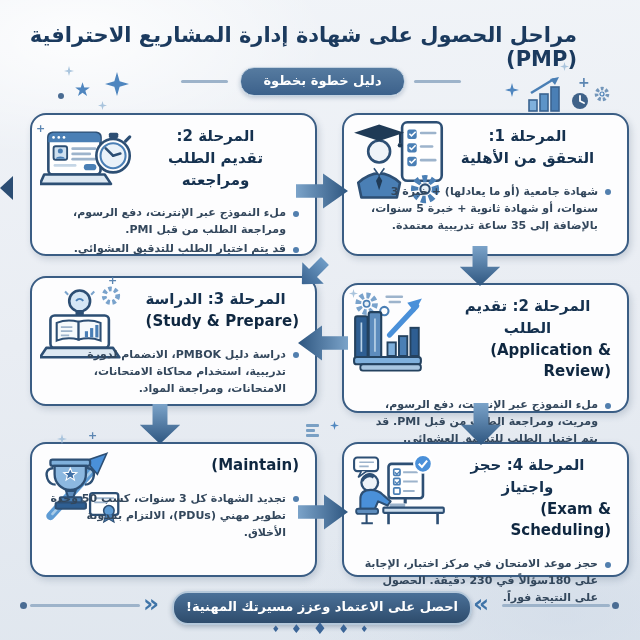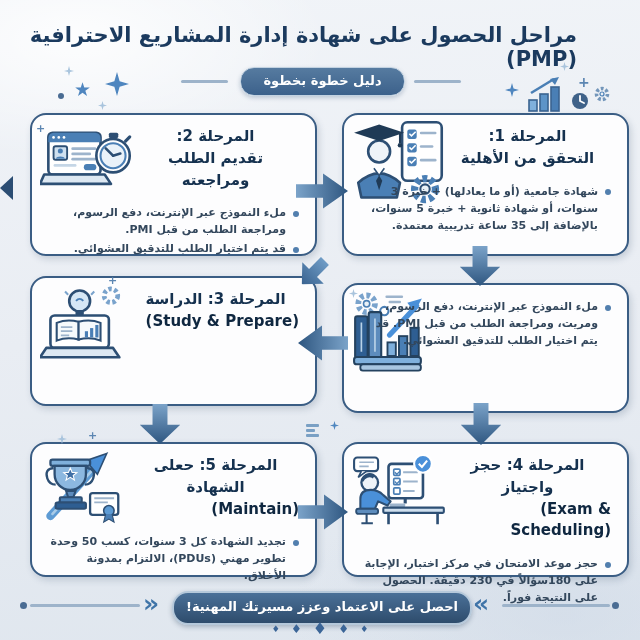--- a/index.html
+++ b/index.html
@@ -181,20 +181,23 @@
         <rect x="43" y="42" width="3" height="6" fill="#4a7fb5"></rect>
           <rect x="48" y="39" width="3" height="9" fill="#4a7fb5"></rect>
           <rect x="53" y="36" width="3" height="12" fill="#4a7fb5"></rect>
         <path d="M6 58h64l6 9H0z" fill="#dde8f2" stroke="#2d4f74" stroke-width="2.5" stroke-linejoin="round"></path>
       </svg>
     </div>
     <div class="t-wrap">
       <div class="t1">المرحلة 3: الدراسة</div>
       <div class="t2 sub-en">(Study &amp; Prepare)</div>
     </div>
+    <ul class="bullets">
+      <li>دراسة دليل PMBOK، الانضمام لدورة تدريبية، استخدام محاكاة الامتحانات، الامتحانات، ومراجعة المواد.</li>
+    </ul>
   </div>
 
   <div class="card" style="left:342px;top:283px;width:283px;height:126px;">
     <div class="icon">
       <svg viewBox="0 0 92 76">
         <circle cx="14" cy="10" r="8" fill="none" stroke="#7aa3cc" stroke-width="5.5" stroke-dasharray="3.6 2.6"></circle>
         <circle cx="14" cy="10" r="3" fill="#eaf1f7" stroke="#4a7fb5" stroke-width="1.5"></circle>
         <rect x="32" y="2" width="17" height="2.5" rx="1.2" fill="#9db4cc"></rect>
         <rect x="35" y="7" width="12" height="2.5" rx="1.2" fill="#9db4cc"></rect>
         <circle cx="31" cy="17" r="4" fill="#fff" stroke="#4a7fb5" stroke-width="2"></circle>
@@ -203,20 +206,24 @@
         <path d="M9 28v28M22 24v32" stroke="#b9d2e8" stroke-width="1.6"></path>
         <path d="M36 40L62 12" stroke="#4a90d9" stroke-width="5" stroke-linecap="round"></path>
         <polygon points="67,5 53,9 60,18" fill="#4a90d9"></polygon>
         <rect x="34" y="47" width="8" height="13" fill="#7fb0dc" stroke="#24425f" stroke-width="1.8"></rect>
         <rect x="45" y="41" width="8" height="19" fill="#4a7fb5" stroke="#24425f" stroke-width="1.8"></rect>
         <rect x="56" y="33" width="8" height="27" fill="#2e5e92" stroke="#24425f" stroke-width="1.8"></rect>
         <rect x="2" y="61" width="64" height="7" rx="2.5" fill="#7fb0dc" stroke="#24425f" stroke-width="2"></rect>
         <rect x="8" y="68" width="58" height="6" rx="2.5" fill="#a8c6e0" stroke="#24425f" stroke-width="1.8"></rect>
       </svg>
     </div>
+    <div class="t-wrap">
+      <div class="t1">المرحلة 2: تقديم الطلب</div>
+      <div class="t2 sub-en">(Application &amp; Review)</div>
+    </div>
     <ul class="bullets">
       <li>ملء النموذج عبر الإنترنت، دفع الرسوم، ومريت، ومراجعة الطلب من قبل PMI. قد يتم اختيار الطلب للتدقيق العشوائي.</li>
     </ul>
   </div>
 
   <div class="card" style="left:30px;top:442px;width:283px;height:131px;">
     <div class="icon">
       <svg viewBox="0 0 92 78">
         <path d="M10 62L54 14" stroke="#5d9bd4" stroke-width="8" stroke-linecap="round"></path>
         <path d="M12 60L52 16" stroke="#a8cbe8" stroke-width="2.5" stroke-linecap="round"></path>
@@ -229,21 +236,20 @@
         <path d="M25 38l2 6h5l2-6z" fill="#5d8cbd" stroke="#2d4f74" stroke-width="2"></path>
         <rect x="19" y="44" width="21" height="5" rx="1" fill="#4a7fb5" stroke="#2d4f74" stroke-width="2"></rect>
         <rect x="15" y="49" width="29" height="6" rx="1.5" fill="#2e5e92" stroke="#2d4f74" stroke-width="2"></rect>
         <rect x="48" y="40" width="27" height="21" rx="2.5" fill="#fff" stroke="#2d4f74" stroke-width="2.2"></rect>
         <path d="M52 45h19M52 49h13" stroke="#9db4cc" stroke-width="1.8"></path>
         <circle cx="66" cy="57" r="5" fill="#5d9bd4" stroke="#2d4f74" stroke-width="1.5"></circle>
         <path d="M63 60l-2 8 5-3 5 3-2-8" fill="#4a7fb5" stroke="#2d4f74" stroke-width="1"></path>
       </svg>
     </div>
     <div class="t-wrap">
-      <div class="t1">المرحلة 5: حعلى الشهادة</div>
       <div class="t2 sub-en">(Maintain)</div>
     </div>
     <ul class="bullets">
       <li>تجديد الشهادة كل 3 سنوات، كسب 50 وحدة تطوير مهني (PDUs)، الالتزام بمدونة الأخلاق.</li>
     </ul>
   </div>
 
   <div class="card" style="left:342px;top:442px;width:283px;height:131px;">
     <div class="icon">
       <svg viewBox="0 0 92 70">

